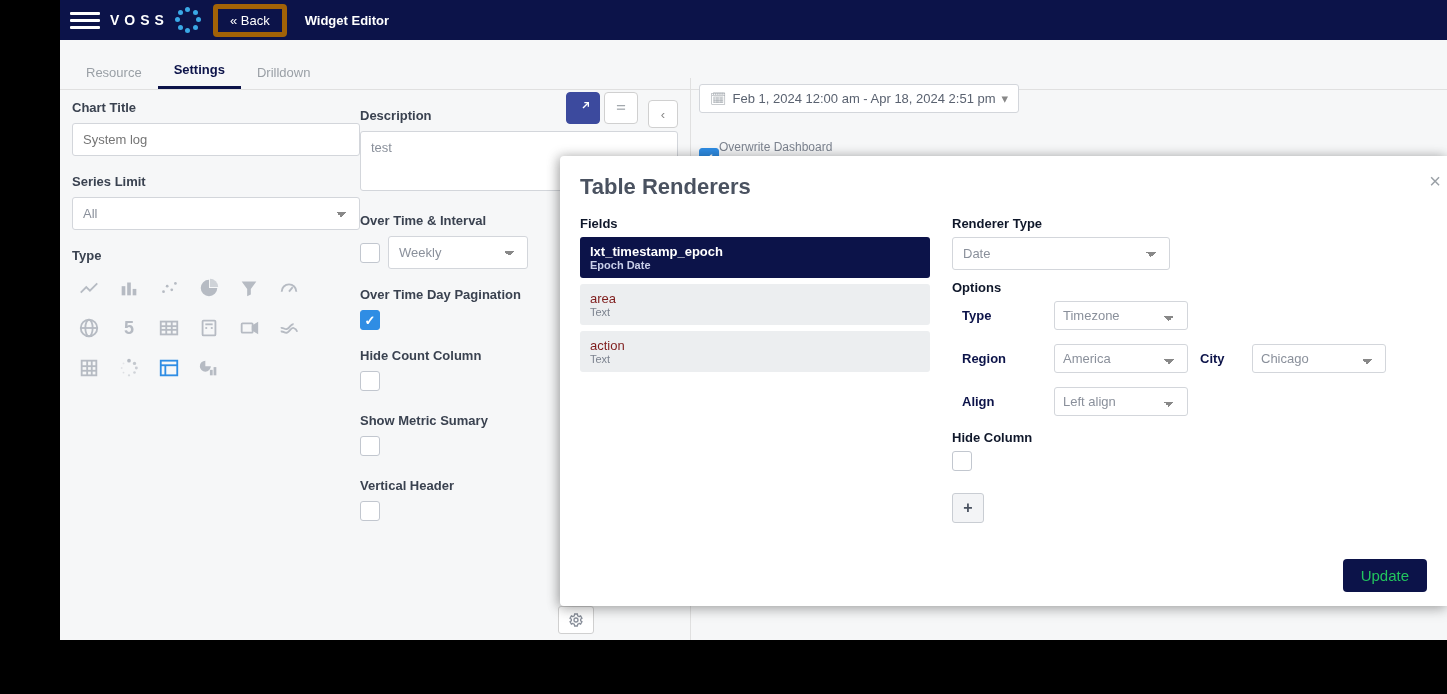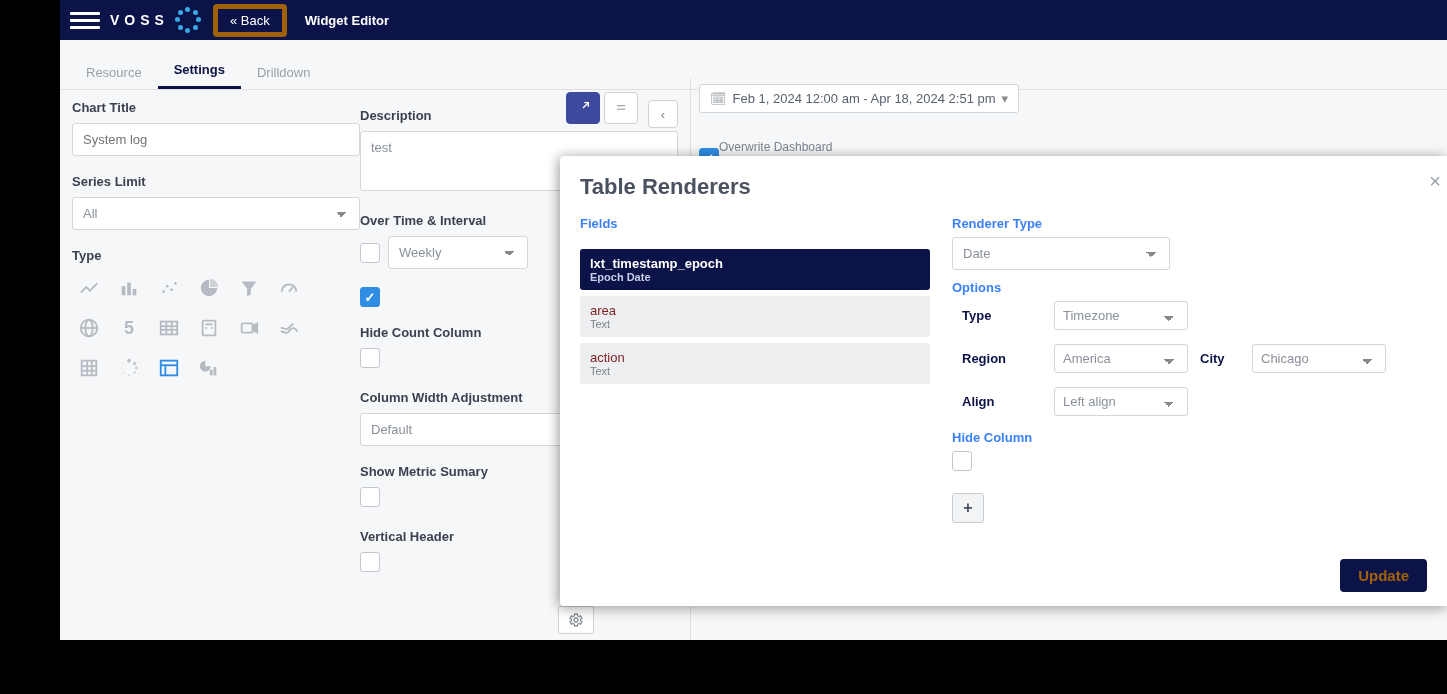--- a/index.html
+++ b/index.html
@@ -52,35 +52,35 @@
   .overwrite { display:flex; align-items:flex-end; margin-top:27px; }
   .ow-label { font-size:12px; color:#7c838f; line-height:14px; }
   
   .gear-footer { position:absolute; left:498px; bottom:6px; width:36px; height:28px; border:1px solid #d0d0d0; background:#fff; border-radius:3px; display:flex; align-items:center; justify-content:center; color:#8a909b; cursor:pointer; }
   
   .modal { position:absolute; left:500px; top:156px; right:0px; height:450px; background:#fff; border-radius:4px 0 0 4px; box-shadow:-2px 0 12px rgba(0,0,0,0.25), 0 4px 14px rgba(0,0,0,0.18); padding:18px 20px 14px 20px; display:flex; flex-direction:column; }
   .modal-title { font-size:22px; font-weight:700; color:#4a5260; }
   .modal-close { position:absolute; top:14px; right:6px; color:#9aa0a6; font-size:20px; cursor:pointer; }
   .modal-body { display:flex; gap:22px; margin-top:16px; flex:1; overflow:hidden; }
   .fields-col { width:350px; }
-  .fields-list { display:flex; flex-direction:column; gap:6px; margin-top:18px; }
+  .fields-list { display:flex; flex-direction:column; gap:6px; margin-top:6px; }
   .field-item { background:#eceef0; border-radius:3px; padding:7px 10px; cursor:pointer; }
   .field-item .fname { font-size:13px; color:#7f1d1d; }
   .field-item .ftype { font-size:11px; color:#7c838f; }
   .field-item.selected { background:#0c1349; }
   .field-item.selected .fname { color:#fff; font-weight:600; }
   .field-item.selected .ftype { color:#c9cfe8; font-weight:600; }
   .opts-col { flex:1; }
-  .modal-label { font-size:13px; font-weight:600; color:#3b82f6; display:block; margin-bottom:6px; }
+  .modal-label { font-size:13px; font-weight:600; color:#0f172a; display:block; margin-bottom:6px; }
   .opt-row { display:flex; align-items:center; gap:12px; margin-bottom:14px; }
   .opt-row .opt-name { width:80px; font-size:13px; font-weight:600; color:#0c1349; }
   .opt-row .select { width:134px; font-size:13px; padding:6px 8px; }
   .add-btn { width:32px; height:30px; border:1px solid #c9cdd3; background:#f3f4f6; border-radius:3px; display:flex; align-items:center; justify-content:center; color:#4a5260; font-size:16px; font-weight:bold; cursor:pointer; }
   .modal-footer { display:flex; justify-content:flex-end; padding-top:8px; }
-  .update-btn { background:#0c1349; color:#a16207; border:none; border-radius:4px; font-size:15px; font-weight:700; padding:8px 18px; cursor:pointer; }
+  .update-btn { background:#0c1349; color:#22c55e; border:none; border-radius:4px; font-size:15px; font-weight:400; padding:8px 18px; cursor:pointer; }
 </style>
 </head>
 <body>
 
 <div class="app">
 
   <div class="topbar">
     <div class="hamburger">
         <span></span>
         <span></span>
@@ -261,29 +261,26 @@
             <textarea class="textarea" style="">test</textarea>
           </div>
           <div class="group">
             <span class="label">Over Time &amp; Interval</span>
             <div style="display:flex;gap:8px;align-items:center">
               <span class="check"></span>
               <select class="select" style="width:140px"><option>Weekly</option></select>
             </div>
           </div>
           <div class="group">
+            <span class="label">Over Time Day Pagination</span>
             <span class="check checked"></span>
           </div>
           <div class="group">
             <span class="label">Hide Count Column</span>
             <span class="check"></span>
-          </div>
-          <div class="group">
-            <span class="label">Column Width Adjustment</span>
-            <select class="select"><option>Default</option></select>
           </div>
           <div class="group">
             <span class="label">Show Metric Sumary</span>
             <span class="check"></span>
           </div>
           <div class="group">
             <span class="label">Vertical Header</span>
             <span class="check"></span>
           </div>
 

